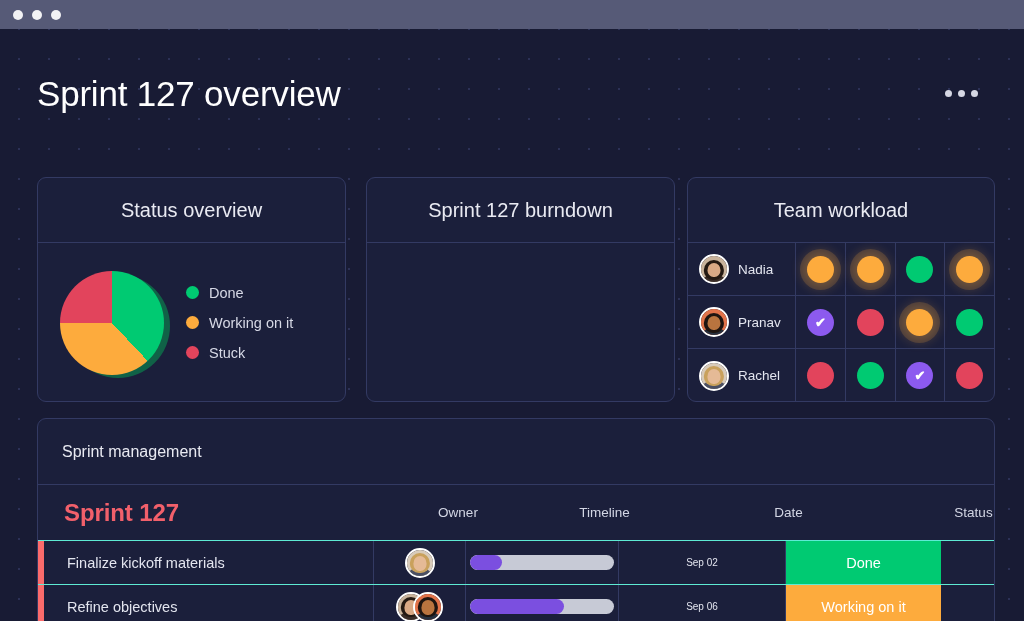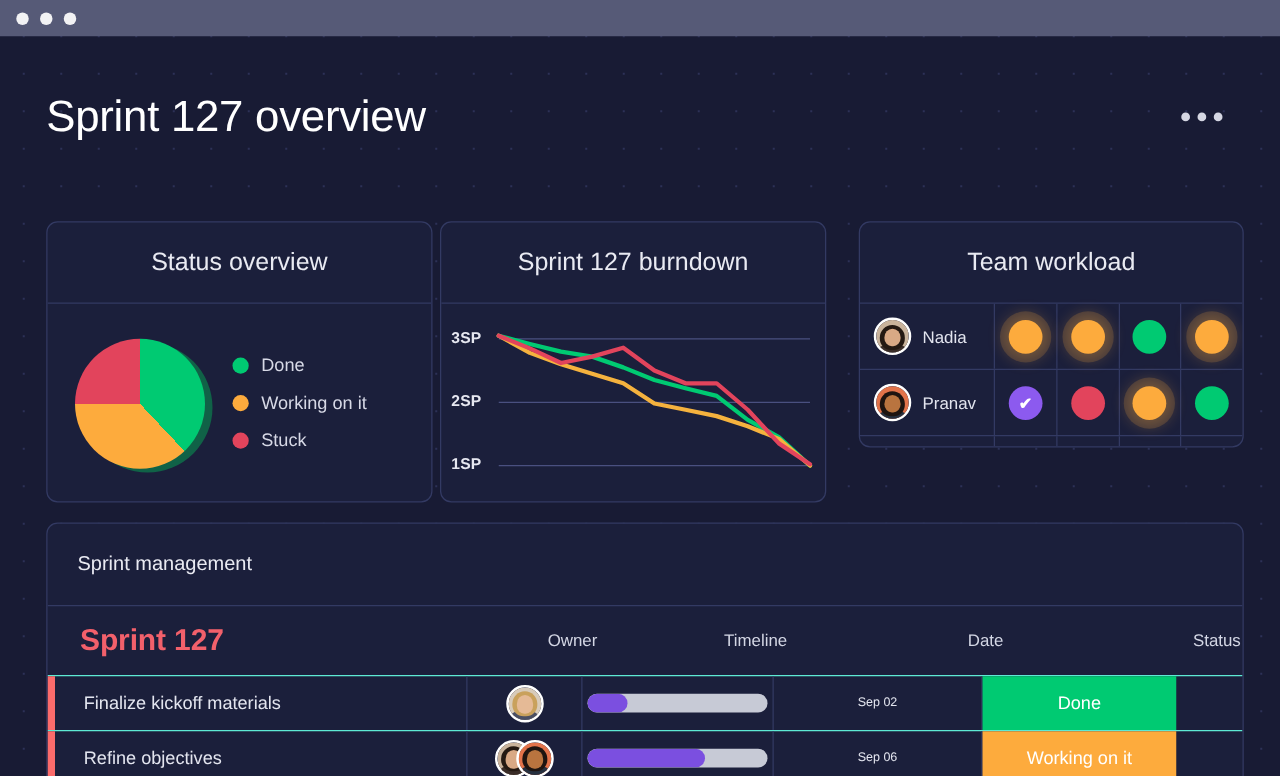--- a/index.html
+++ b/index.html
@@ -67,30 +67,30 @@
     position: absolute; inset: 0; border-radius: 50%;
     background: #0E6E4A; transform: translate(6px, 3px); opacity: .85;
   }
   .pie { position: absolute; inset: 0; border-radius: 50%; }
   .legend { display: flex; flex-direction: column; gap: 14px; }
   .legend-row { display: flex; align-items: center; gap: 10px; }
   .legend-dot { width: 13px; height: 13px; border-radius: 50%; flex: 0 0 13px; }
   .legend-label { font-size: 14.5px; color: #D7D9E6; }
 
   
-  #burndown-card { left: 352px; top: 177px; width: 309px; height: 225px; }
+  #burndown-card { left: 366px; top: 177px; width: 309px; height: 225px; }
   .burn-body { position: relative; height: 159px; }
   .burn-svg { position: absolute; left: 0; top: 0; }
   .burn-ylab {
     position: absolute; font-size: 12.5px; color: #E6E7F0; font-weight: 700;
     letter-spacing: .2px;
   }
 
   
-  #workload-card { left: 687px; top: 177px; width: 308px; height: 181px; }
+  #workload-card { left: 687px; top: 177px; width: 308px; height: 225px; }
   .wl-rows { }
   .wl-row { display: flex; height: 53px; border-bottom: 1px solid #333A63; }
   .wl-row:last-child { border-bottom: none; }
   .wl-name-cell {
     width: 108px; flex: 0 0 108px;
     display: flex; align-items: center; gap: 9px;
     padding-left: 11px;
     border-right: 1px solid #333A63;
   }
   .wl-name { font-size: 13.5px; color: #E2E4EE; }
@@ -199,33 +199,20 @@
             <span class="legend-label">Stuck</span>
           </div>
         </div>
     </div>
   </div>
 
   <div class="card" id="burndown-card">
     <div class="card-head">
       <div class="card-title">Sprint 127 burndown</div>
     </div>
-    <div class="burn-body" id="burn-body">
-        <svg class="burn-svg" width="307" height="159">
-          <line x1="46" y1="28.1" x2="295" y2="28.1" stroke="#4A5080" stroke-width="1"></line>
-          <line x1="46" y1="78.8" x2="295" y2="78.8" stroke="#4A5080" stroke-width="1"></line>
-          <line x1="46" y1="129.4" x2="295" y2="129.4" stroke="#4A5080" stroke-width="1"></line>
-          <polyline points="46.0,25.6 70.9,32.2 95.8,38.3 120.7,42.3 145.6,50.9 170.5,61.0 195.4,67.6 220.3,73.7 245.2,92.9 270.1,106.6 295.0,129.4" fill="none" stroke="#00CA72" stroke-width="3.4" stroke-linejoin="round" stroke-linecap="round"></polyline>
-          <polyline points="46.0,25.6 70.9,39.3 95.8,48.4 120.7,56.0 145.6,63.6 170.5,79.8 195.4,84.8 220.3,89.9 245.2,98.0 270.1,108.1 295.0,129.4" fill="none" stroke="#F5B23E" stroke-width="3.4" stroke-linejoin="round" stroke-linecap="round"></polyline>
-          <polyline points="46.0,25.6 70.9,35.7 95.8,47.4 120.7,42.3 145.6,35.2 170.5,53.4 195.4,63.6 220.3,63.6 245.2,84.8 270.1,111.7 295.0,128.4" fill="none" stroke="#E2445C" stroke-width="3.4" stroke-linejoin="round" stroke-linecap="round"></polyline>
-        </svg>
-        <div class="burn-ylab" style="left: 8px; top: 20.1px;">3SP</div>
-        <div class="burn-ylab" style="left: 8px; top: 70.8px;">2SP</div>
-        <div class="burn-ylab" style="left: 8px; top: 121.4px;">1SP</div>
-      </div>
   </div>
 
   <div class="card" id="workload-card">
     <div class="card-head">
       <div class="card-title">Team workload</div>
     </div>
     <div class="wl-rows" id="wl-rows">
         <div class="wl-row">
           <div class="wl-name-cell">
             <div class="avatar">

